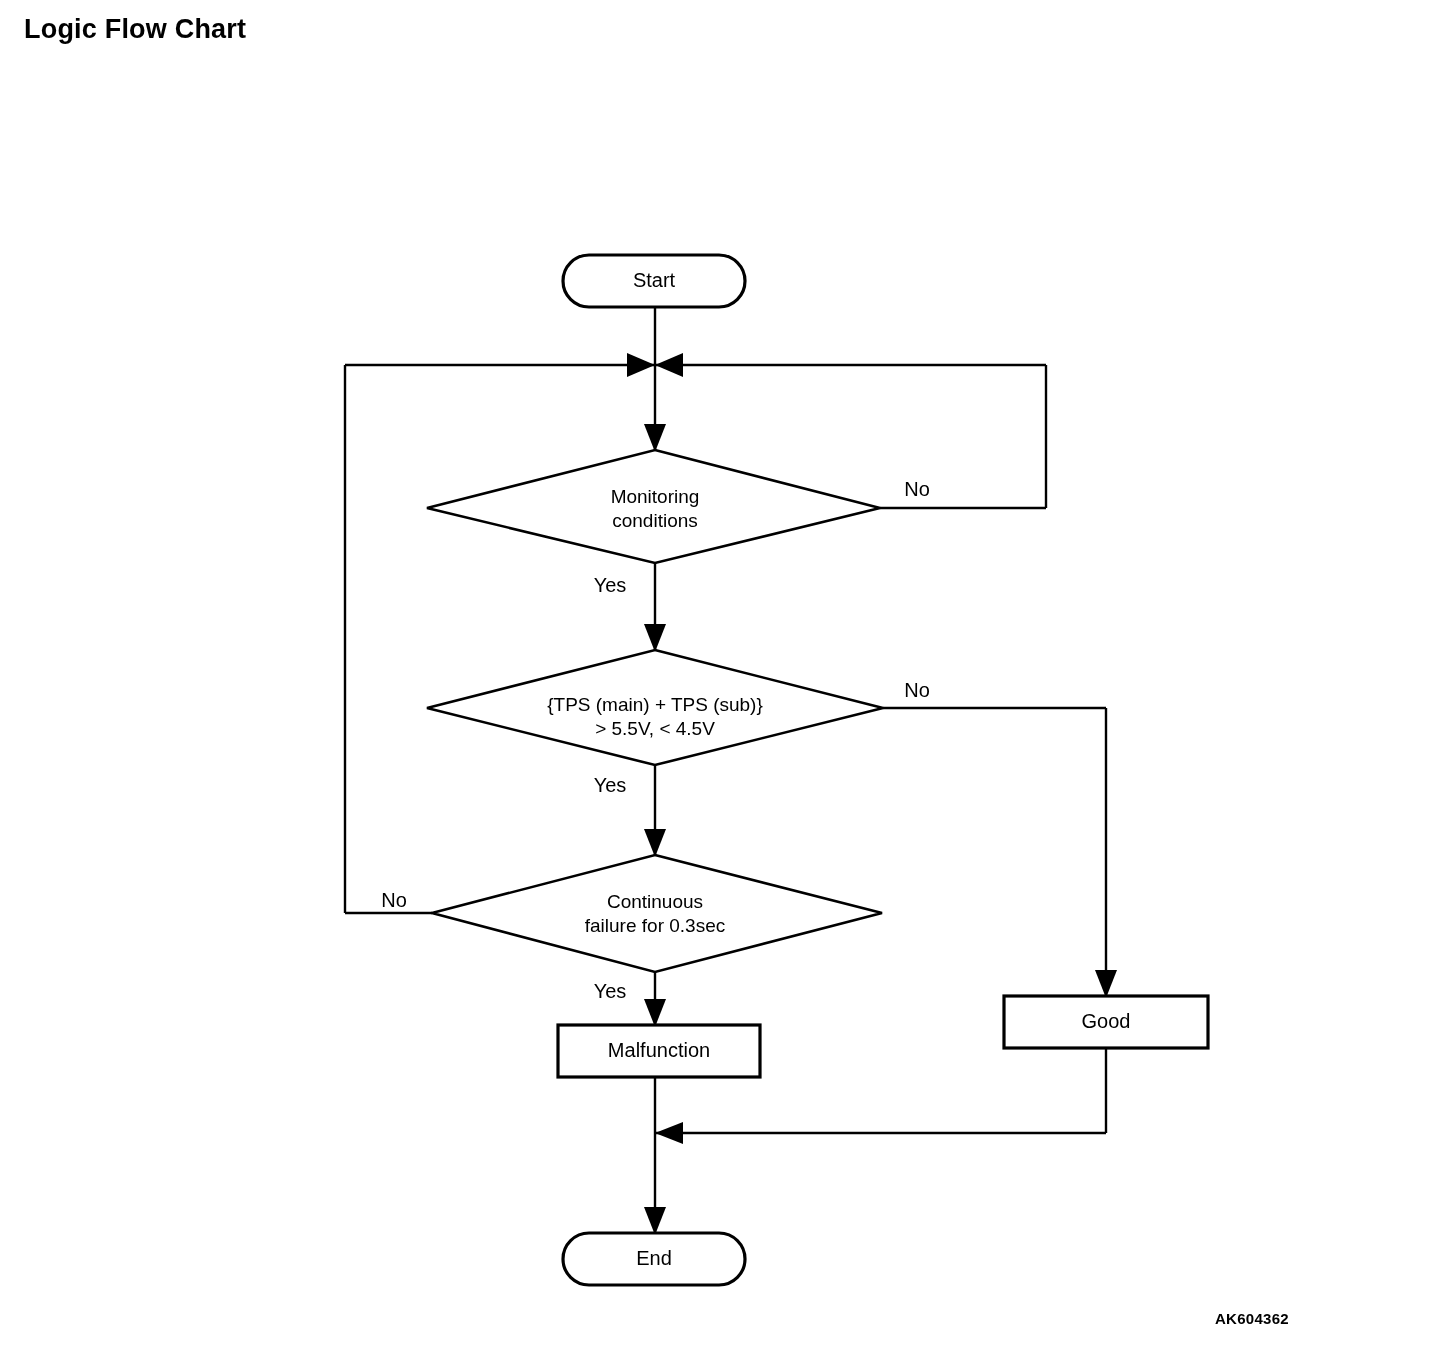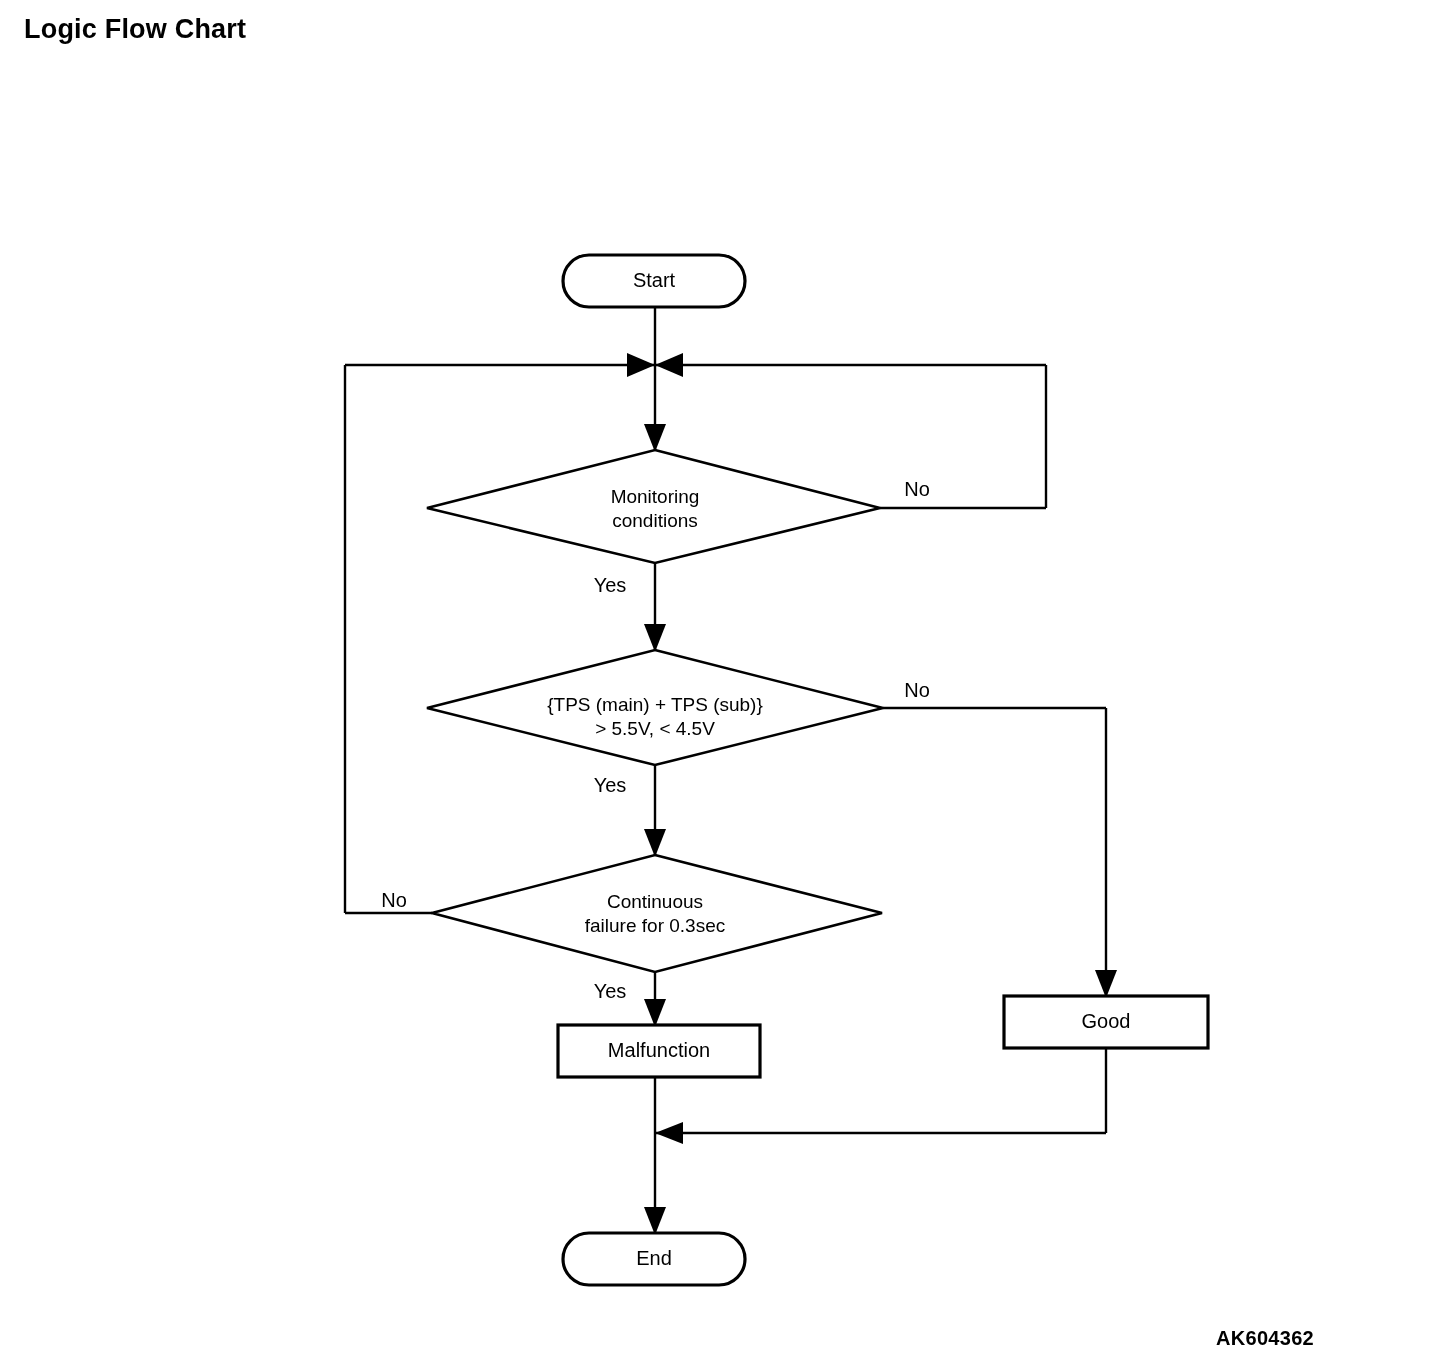--- a/index.html
+++ b/index.html
@@ -22,27 +22,26 @@
     position: absolute;
     left: 24px;
     top: 14px;
     font-size: 27px;
     font-weight: bold;
     letter-spacing: 0.2px;
     white-space: nowrap;
   }
   #figure-code {
     position: absolute;
-    right: 10px;
+    right: 35px;
     top: 1310px;
-    font-size: 20px;
+    font-size: 15px;
     font-weight: bold;
     letter-spacing: 0.3px;
     white-space: nowrap;
-    margin-top: 17px;
   }
   #flow-svg {
     position: absolute;
     left: 0;
     top: 0;
     width: 1456px;
     height: 1352px;
   }
   .shape-stroke {
     fill: #ffffff;

